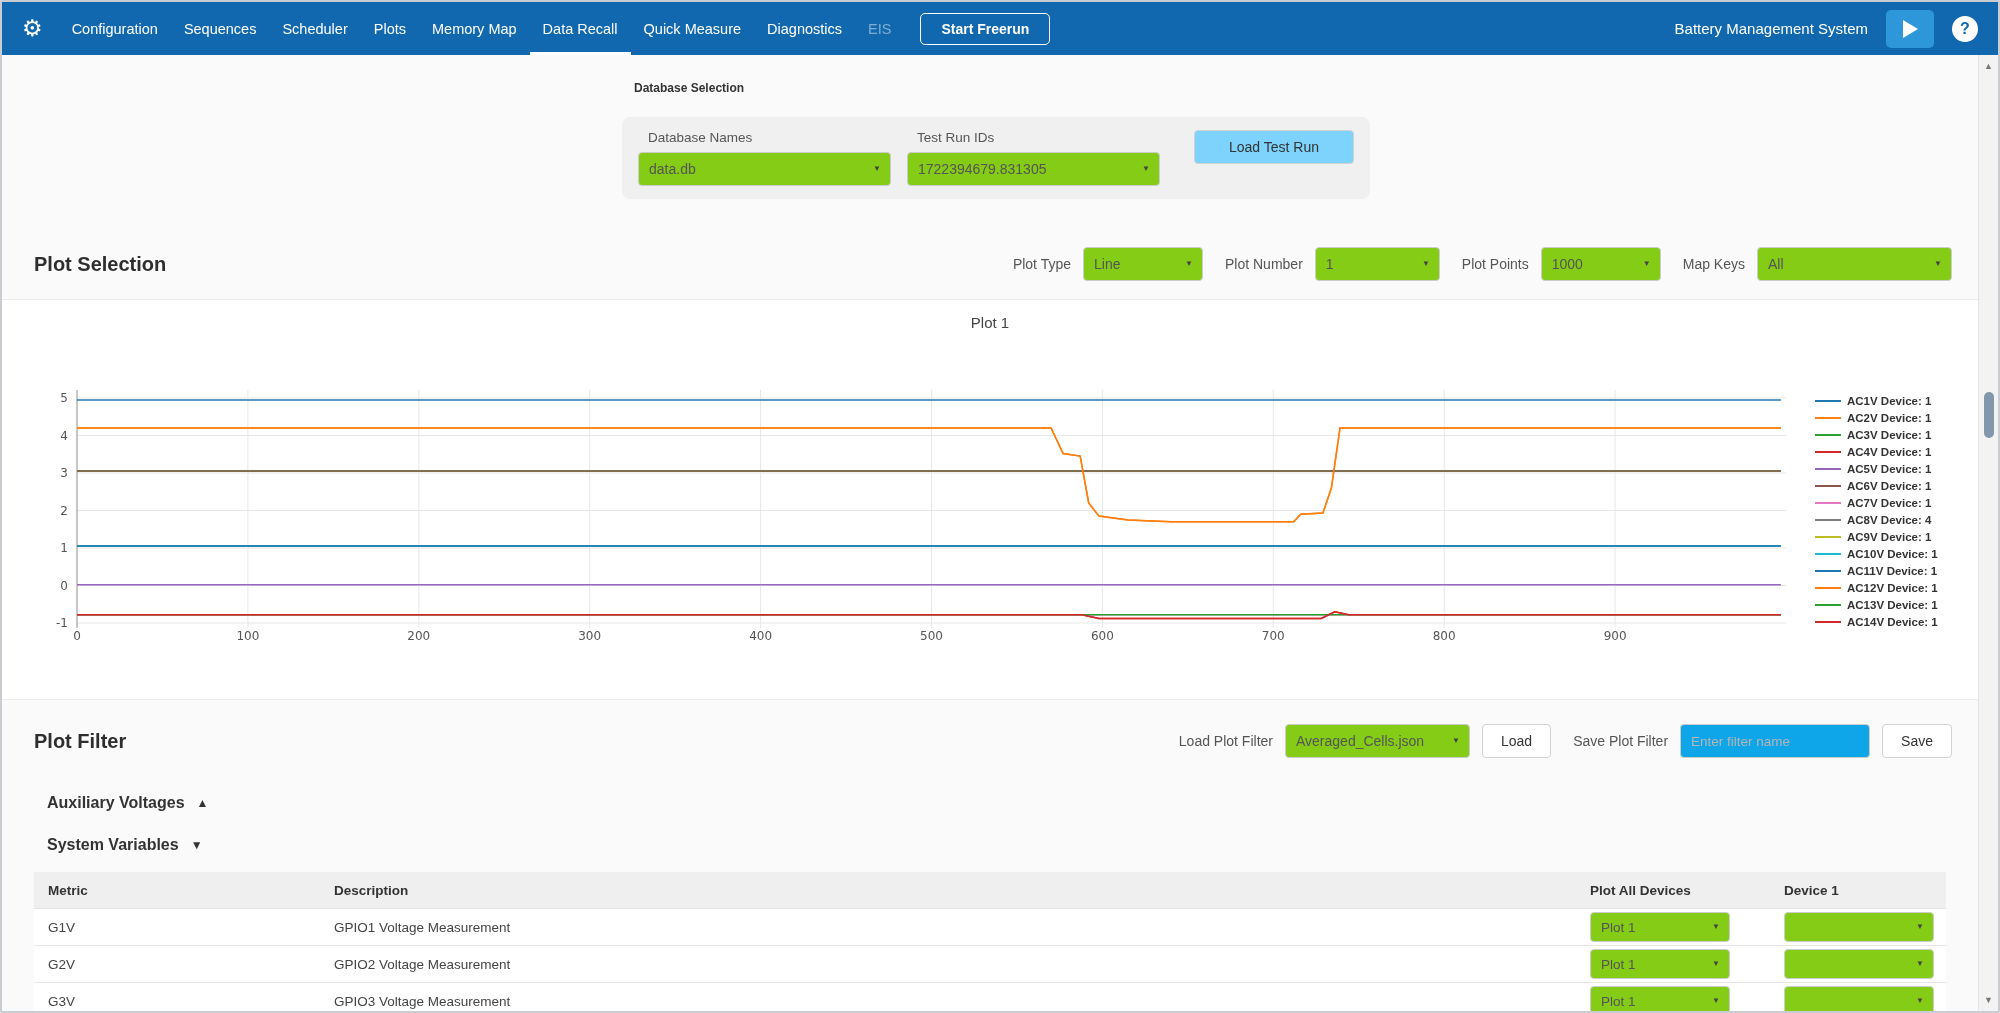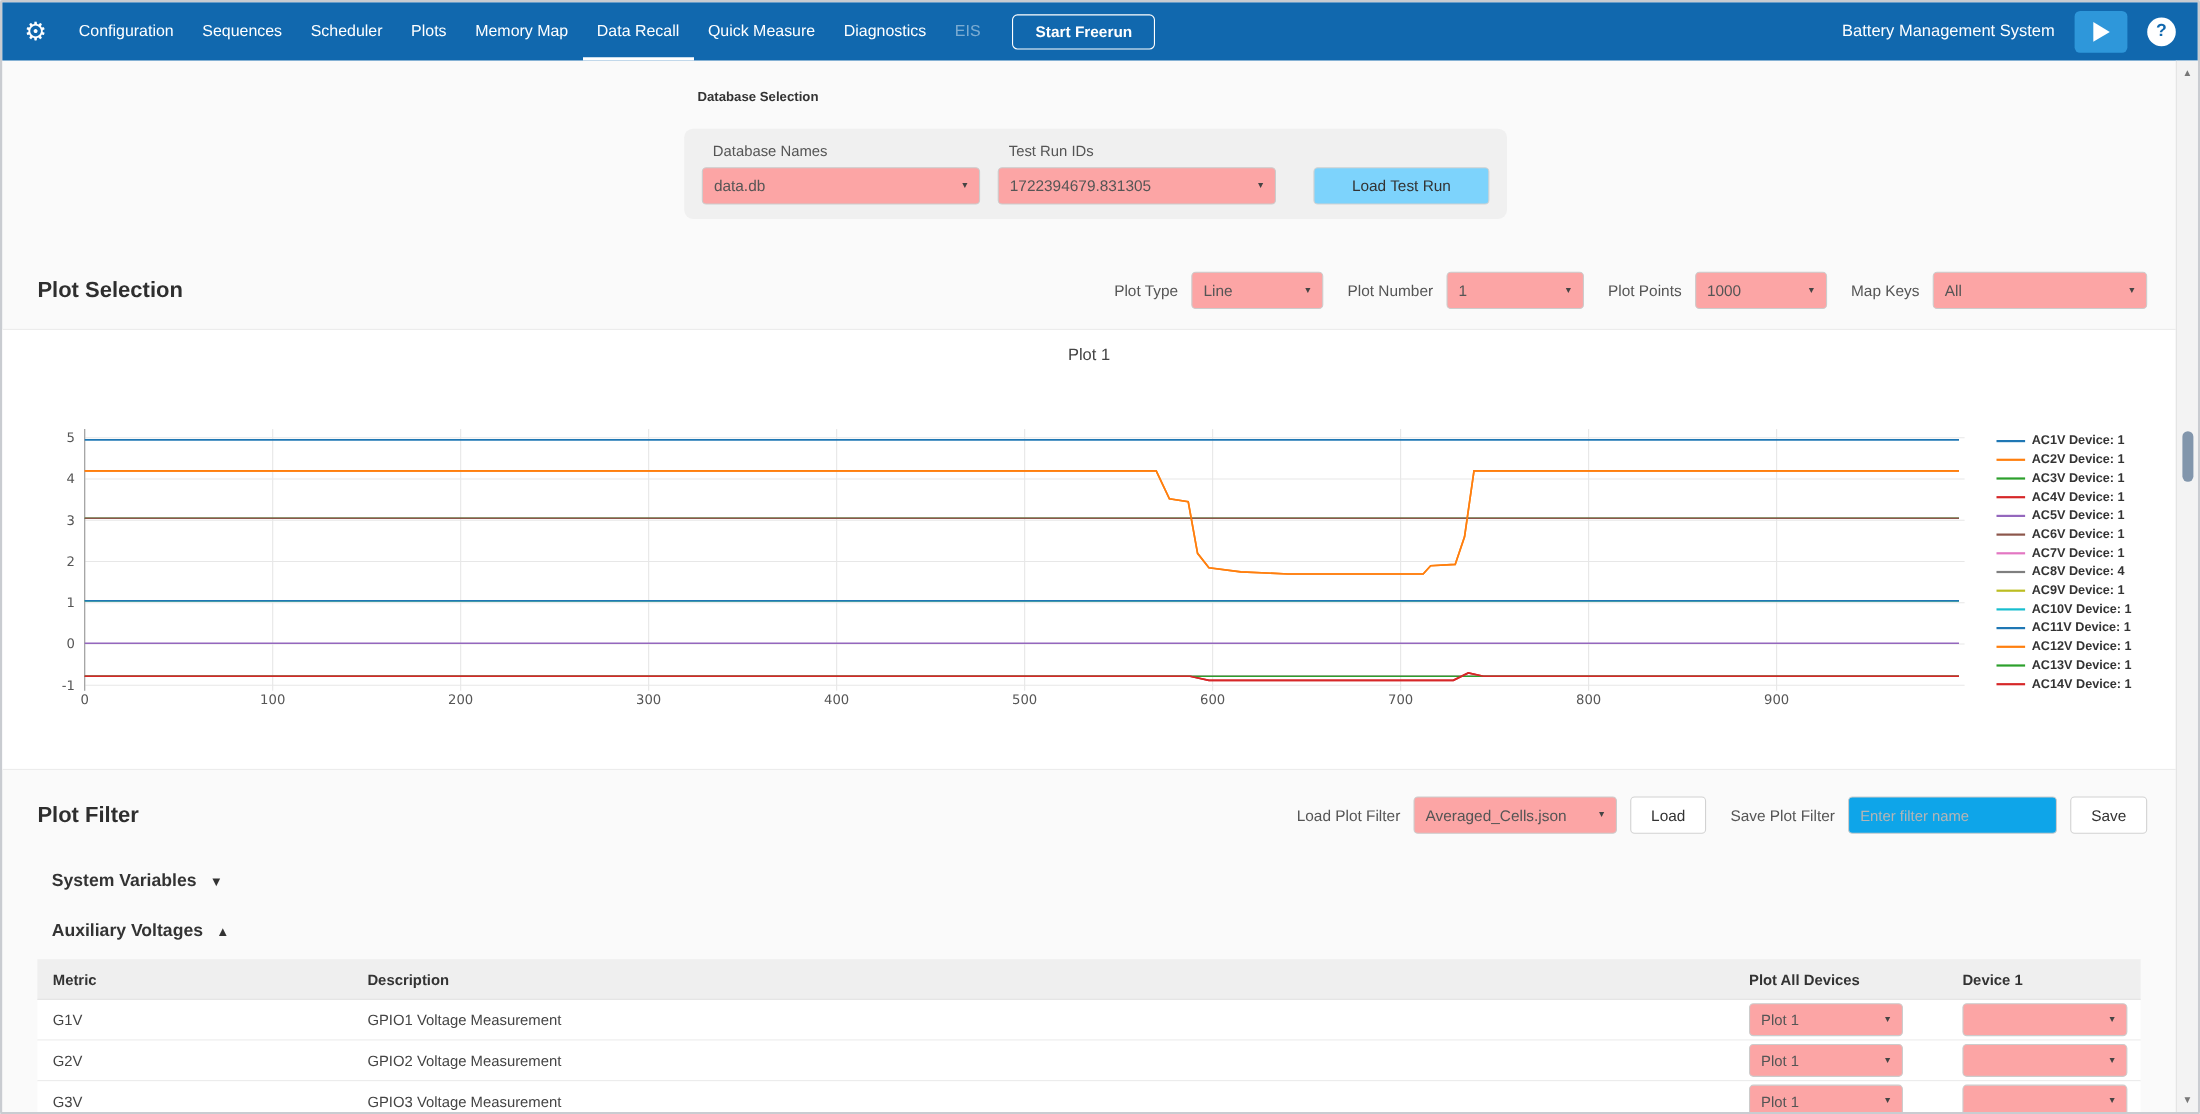--- a/index.html
+++ b/index.html
@@ -25,30 +25,30 @@
   
   .scroll-area{position:relative;height:956px;overflow:hidden;}
   .content{margin-right:20px;}
   .scrollbar{position:absolute;top:0;right:0;width:20px;height:100%;background:#f3f3f3;border-left:1px solid #e4e4e4;}
   .sb-arrow{position:absolute;left:0;width:100%;height:16px;display:flex;align-items:center;justify-content:center;color:#777;font-size:9px;cursor:pointer;}
   .sb-arrow.up{top:3px;} .sb-arrow.up::before{content:"▲";}
   .sb-arrow.down{bottom:3px;} .sb-arrow.down::before{content:"▼";}
   .sb-thumb{position:absolute;left:5px;top:337px;width:10px;height:46px;background:#8296ac;border-radius:5px;cursor:pointer;}
 
   
-  .sel{position:relative;display:flex;align-items:center;background:#fca5a5;border:1px solid #ccc;border-radius:4px;height:34px;padding:0 30px 0 10px;font-size:14px;color:#555;cursor:pointer;}
+  .sel{position:relative;display:flex;align-items:center;background:#84cc16;border:1px solid #ccc;border-radius:4px;height:34px;padding:0 30px 0 10px;font-size:14px;color:#555;cursor:pointer;}
   .sel .caret{position:absolute;right:9px;font-size:8px;color:#444;line-height:1;}
   .caret::before{content:"▼";}
   .btn{height:34px;padding:0 18px;background:#fff;border:1px solid #d2d2d2;border-radius:4px;font-size:14px;color:#333;cursor:pointer;font-family:inherit;}
   .w120{width:120px;} .w125{width:125px;} .w185{width:185px;} .w195{width:195px;} .w253{width:253px;}
 
   
   .db-section{padding:20px 0 24px;}
   .db-title{margin-left:632px;font-size:12px;font-weight:700;color:#333;line-height:26px;}
-  .db-panel{margin:16px 0 0 620px;width:748px;background:#f0f0f0;border-radius:8px;padding:13px 16px;display:flex;align-items:flex-end;}
+  .db-panel{margin:16px 0 0 620px;width:748px;background:#f0f0f0;border-radius:8px;padding:13px 16px;display:flex;}
   .db-group{display:flex;flex-direction:column;margin-right:16px;}
   .db-label{font-size:13.5px;color:#555;margin:0 0 7px 10px;}
   .load-btn{height:34px;width:178px;margin-left:18px;background:#7dd3fc;border:1px solid #d2d2d2;border-radius:4px;font-size:14px;color:#333;cursor:pointer;font-family:inherit;}
 
   
   .plot-bar{display:flex;align-items:center;padding:24px 26px 18px 32px;text-align:center;}
   .section-title{font-size:20px;font-weight:700;color:#2e2e2e;}
   .bar-controls{margin-left:auto;display:flex;align-items:center;gap:12px;}
   .ctrl-label{font-size:14px;color:#555;margin-left:10px;white-space:nowrap;}
 
@@ -279,27 +279,27 @@
             <span>Averaged_Cells.json</span>
             <span class="caret"></span>
           </div>
           <button class="btn">Load</button>
           <span class="ctrl-label">Save Plot Filter</span>
           <input class="filter-input" placeholder="Enter filter name" style="">
           <button class="btn">Save</button>
         </div>
       </section>
 
+      <div class="collapse-row aux">
+        <span class="collapse-title">Auxiliary Voltages</span>
+        <span class="tri up"></span>
+      </div>
       <div class="collapse-row">
         <span class="collapse-title">System Variables</span>
         <span class="tri down"></span>
-      </div>
-      <div class="collapse-row aux">
-        <span class="collapse-title">Auxiliary Voltages</span>
-        <span class="tri up"></span>
       </div>
 
       <div class="data-table">
         <div class="t-row head">
           <div class="t-cell">Metric</div>
           <div class="t-cell">Description</div>
           <div class="t-cell">Plot All Devices</div>
           <div class="t-cell">Device 1</div>
         </div>
 

